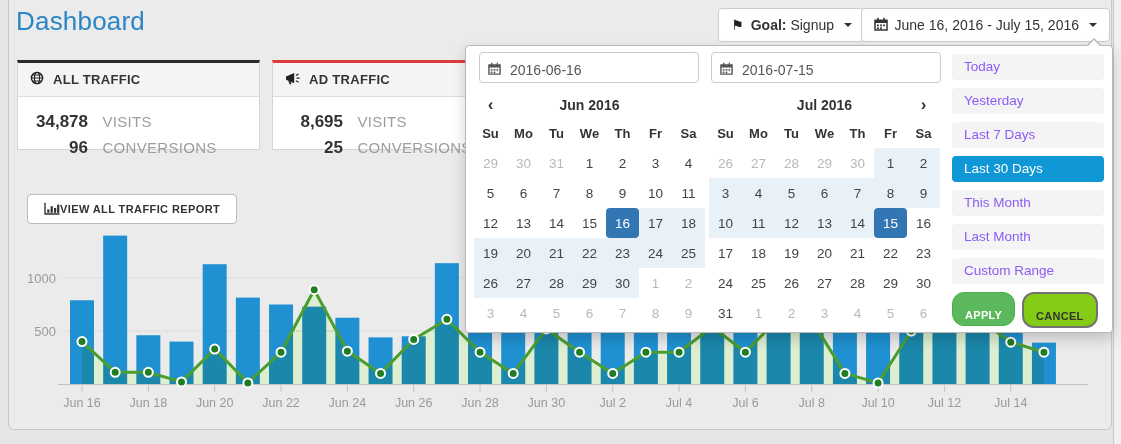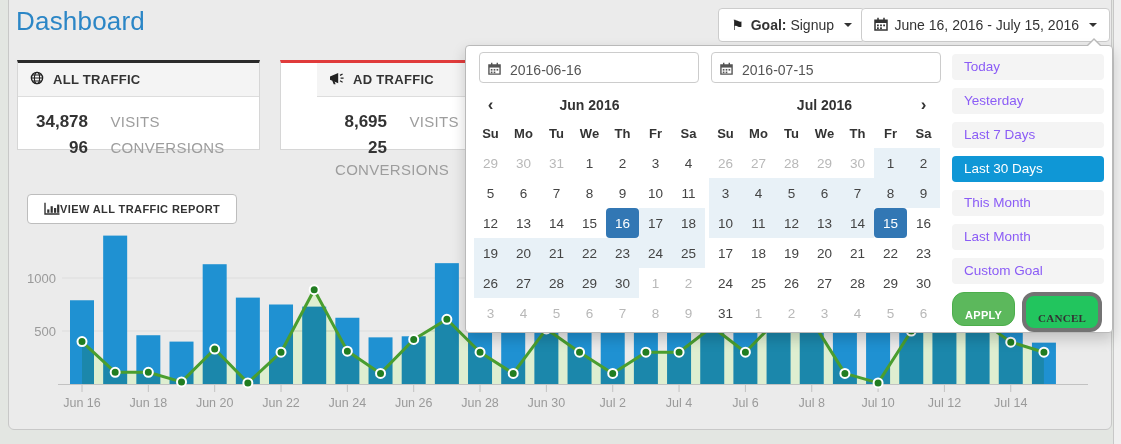--- a/index.html
+++ b/index.html
@@ -36,30 +36,30 @@
     border-left:4px solid transparent;border-right:4px solid transparent;
     border-top:4px solid #333;
   }
   .flag-glyph{font-size:14px;line-height:1;color:#222;}
   
   .card{
     position:absolute;top:60px;width:243px;height:90px;box-sizing:border-box;
     background:#fff;border:1px solid #d6d6d6;border-top-width:3px;
   }
   .card-all{left:17px;border-top-color:#2b2b2b;}
-  .card-ad{left:280px;border-top-color:#e03b3b;padding-left:36px;}
+  .card-ad{left:272px;border-top-color:#e03b3b;}
   .card-head{
     height:33px;background:#f4f4f4;border-bottom:1px solid #ddd;
     display:flex;align-items:center;gap:9px;padding:0 12px;
     font-weight:bold;font-size:13px;color:#333;letter-spacing:.3px;
   }
   .card-body{padding-top:10px;}
   .stat-row{margin:4px 0;line-height:22px;}
   .stat-num{display:inline-block;width:70px;text-align:right;font-weight:bold;font-size:17px;color:#333;}
-  .stat-label{margin-left:18px;color:#9d9d9d;font-size:15px;letter-spacing:.3px;}
+  .stat-label{margin-left:10px;color:#9d9d9d;font-size:15px;letter-spacing:.3px;}
   
   .report-btn{
     position:absolute;left:27px;top:194px;height:30px;box-sizing:border-box;
     display:inline-flex;align-items:center;padding:0 16px;
     background:#fff;border:1px solid #bdbdbd;border-radius:4px;
     font-size:11px;font-weight:bold;letter-spacing:.4px;color:#333;cursor:pointer;
   }
   
   .chart-svg{position:absolute;left:0;top:225px;z-index:1;}
   
@@ -106,21 +106,21 @@
     background:#f4f4f4;border-radius:4px;color:#8b5cf6;font-size:13.5px;cursor:pointer;
     white-space:nowrap;
   }
   .range-item.active{background:#0f97d6;color:#fff;}
   .dp-btn{
     position:absolute;top:246px;height:27px;box-sizing:border-box;padding:16px 12px;
     font-size:11px;font-weight:bold;letter-spacing:.3px;border-radius:12px;cursor:pointer;
     font-family:inherit;
   }
   .dp-apply{left:486px;background:#5cb85c;border:1px solid #4cae4c;color:#fff;}
-  .dp-cancel{left:556px;background:#22c55e;border:4px solid #737373;color:#333;font-family:Liberation Serif, serif;}
+  .dp-cancel{left:556px;background:#84cc16;border:2px solid #737373;color:#333;}
 </style>
 </head>
 <body>
 
 <div class="panel-bg"></div>
 
 <h1 class="page-title">Dashboard</h1>
 
 <div class="top-btn goal-btn">
   <span class="flag-glyph">⚑</span>
@@ -453,20 +453,20 @@
       </div>
     </div>
 
   <div class="ranges" id="range-list">
       <div class="range-item">Today</div>
       <div class="range-item">Yesterday</div>
       <div class="range-item">Last 7 Days</div>
       <div class="range-item active">Last 30 Days</div>
       <div class="range-item">This Month</div>
       <div class="range-item">Last Month</div>
-      <div class="range-item">Custom Goal</div>
+      <div class="range-item">Custom Range</div>
     </div>
 
   <button class="dp-btn dp-apply">APPLY</button>
   <button class="dp-btn dp-cancel">CANCEL</button>
 </div>
 
 <div class="right-strip"></div>
 
 </body></html>

